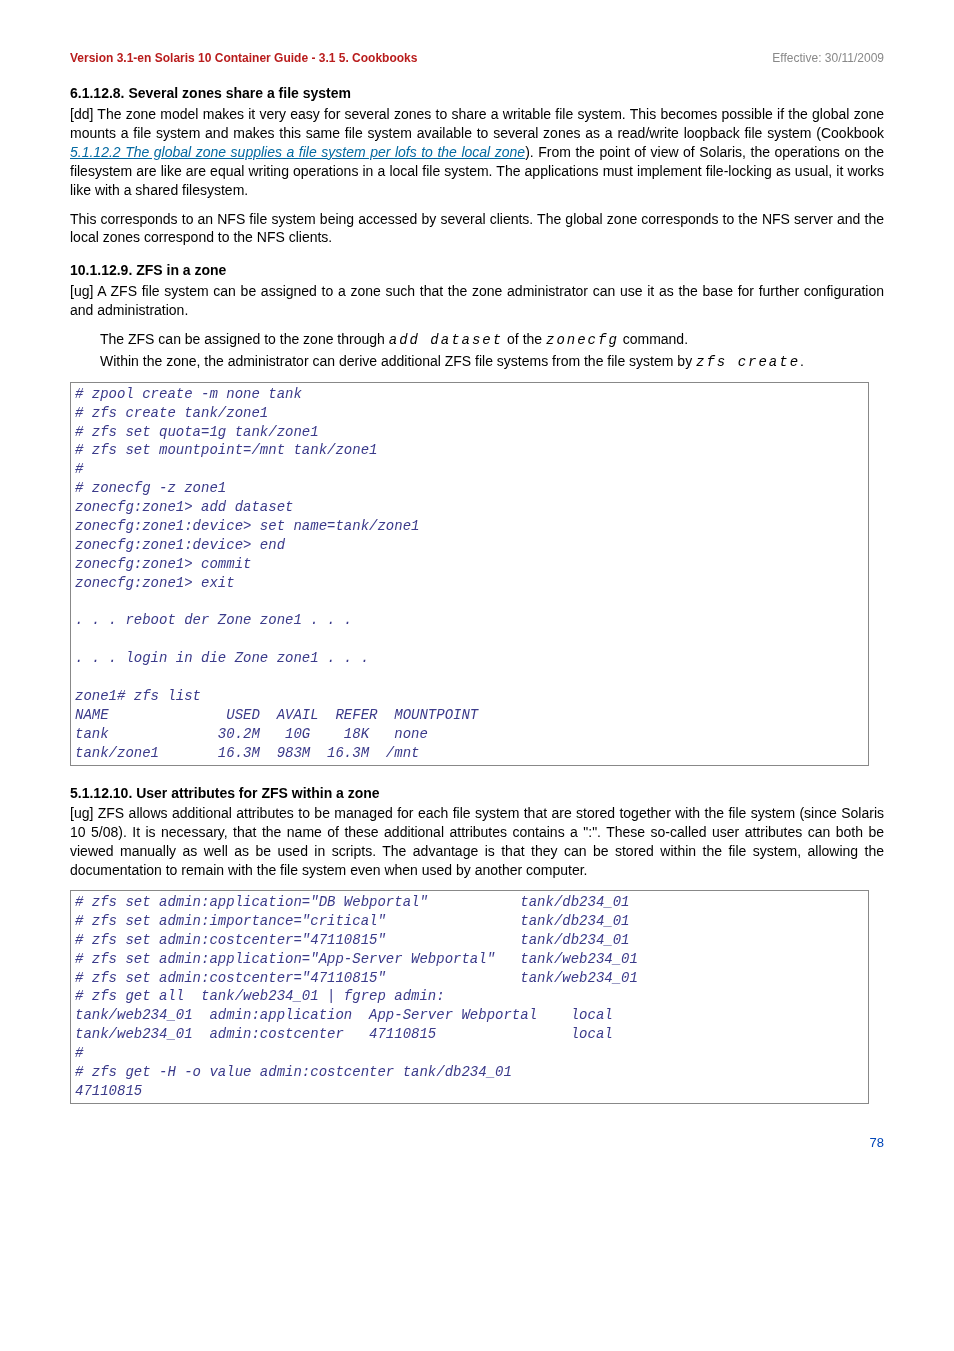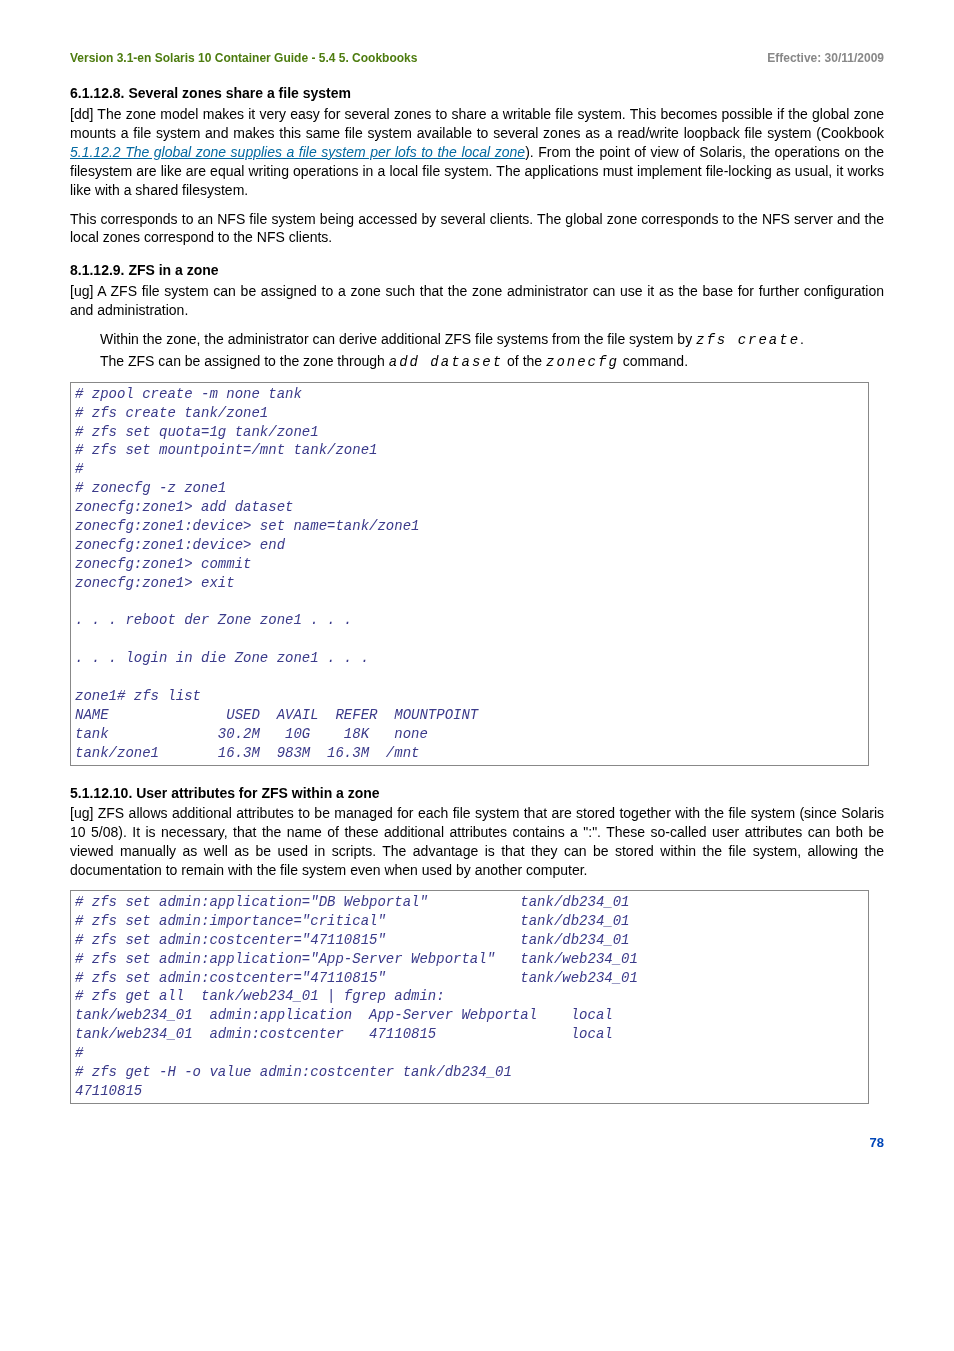--- a/index.html
+++ b/index.html
@@ -12,27 +12,26 @@
     width: 814px;
     line-height: 1.35;
   }
   .header-row {
     display: flex;
     justify-content: space-between;
     font-size: 12px;
     margin-bottom: 18px;
   }
   .header-left {
-    color: #4d7c0f;
+    color: #b91c1c;
     font-weight: bold;
     text-align: right;
   }
   .header-right {
     color: #888;
-    font-weight: bold;
   }
   h3 {
     font-size: 14px;
     font-weight: bold;
     margin: 14px 0 2px 0;
   }
   p.body {
     margin: 2px 0 10px 0;
     text-align: justify;
   }
@@ -59,50 +58,50 @@
     color: #3a3a8a;
     border: 1px solid #888;
     padding: 2px 4px;
     margin: 8px 15px 18px 0;
     white-space: pre;
     line-height: 1.35;
   }
   .page-num {
     text-align: right;
     color: #0046b8;
-    font-weight: bold;
+    font-weight: normal;
     font-size: 13px;
     margin-top: 30px;
   }
 </style>
 </head>
 <body>
 
 <div class="header-row">
   <div>
-    <span class="header-left">Version 3.1-en</span><span class="header-left grey"> Solaris 10 Container Guide - 5.4  5. Cookbooks</span>
+    <span class="header-left">Version 3.1-en</span><span class="header-left grey"> Solaris 10 Container Guide - 3.1  5. Cookbooks</span>
   </div>
   <div class="header-right">Effective: 30/11/2009</div>
 </div>
 
 <h3>6.1.12.8. Several zones share a file system</h3>
 <p class="body">
   <span>[dd] The zone model makes it very easy for several zones to share a writable file system. This becomes possible if the global zone mounts a file system and makes this same file system available to several zones as a read/write loopback file system (Cookbook </span><a class="link" href="#">5.1.12.2 The global zone supplies a file system per lofs to the local zone</a><span>). From the point of view of Solaris, the operations on the filesystem are like are equal writing operations in a local file system. The applications must implement file-locking as usual, it works like with a shared filesystem.</span>
 </p>
 <p class="body">This corresponds to an NFS file system being accessed by several clients. The global zone corresponds to the NFS server and the local zones correspond to the NFS clients.</p>
 
-<h3>8.1.12.9. ZFS in a zone</h3>
+<h3>10.1.12.9. ZFS in a zone</h3>
 <p class="body">[ug] A ZFS file system can be assigned to a zone such that the zone administrator can use it as the base for further configuration and administration.</p>
 
 <div class="bullet-block">
   <div>
-    <span>Within the zone, the administrator can derive additional ZFS file systems from the file system by </span><span class="mono-inline">zfs create</span><span>.</span>
+    <span>The ZFS can be assigned to the zone through </span><span class="mono-inline">add dataset</span><span> of the </span><span class="mono-inline">zonecfg</span><span> command.</span>
   </div>
   <div>
-    <span>The ZFS can be assigned to the zone through </span><span class="mono-inline">add dataset</span><span> of the </span><span class="mono-inline">zonecfg</span><span> command.</span>
+    <span>Within the zone, the administrator can derive additional ZFS file systems from the file system by </span><span class="mono-inline">zfs create</span><span>.</span>
   </div>
 </div>
 
 <pre class="code"># zpool create -m none tank
 # zfs create tank/zone1
 # zfs set quota=1g tank/zone1
 # zfs set mountpoint=/mnt tank/zone1
 #
 # zonecfg -z zone1
 zonecfg:zone1&gt; add dataset

